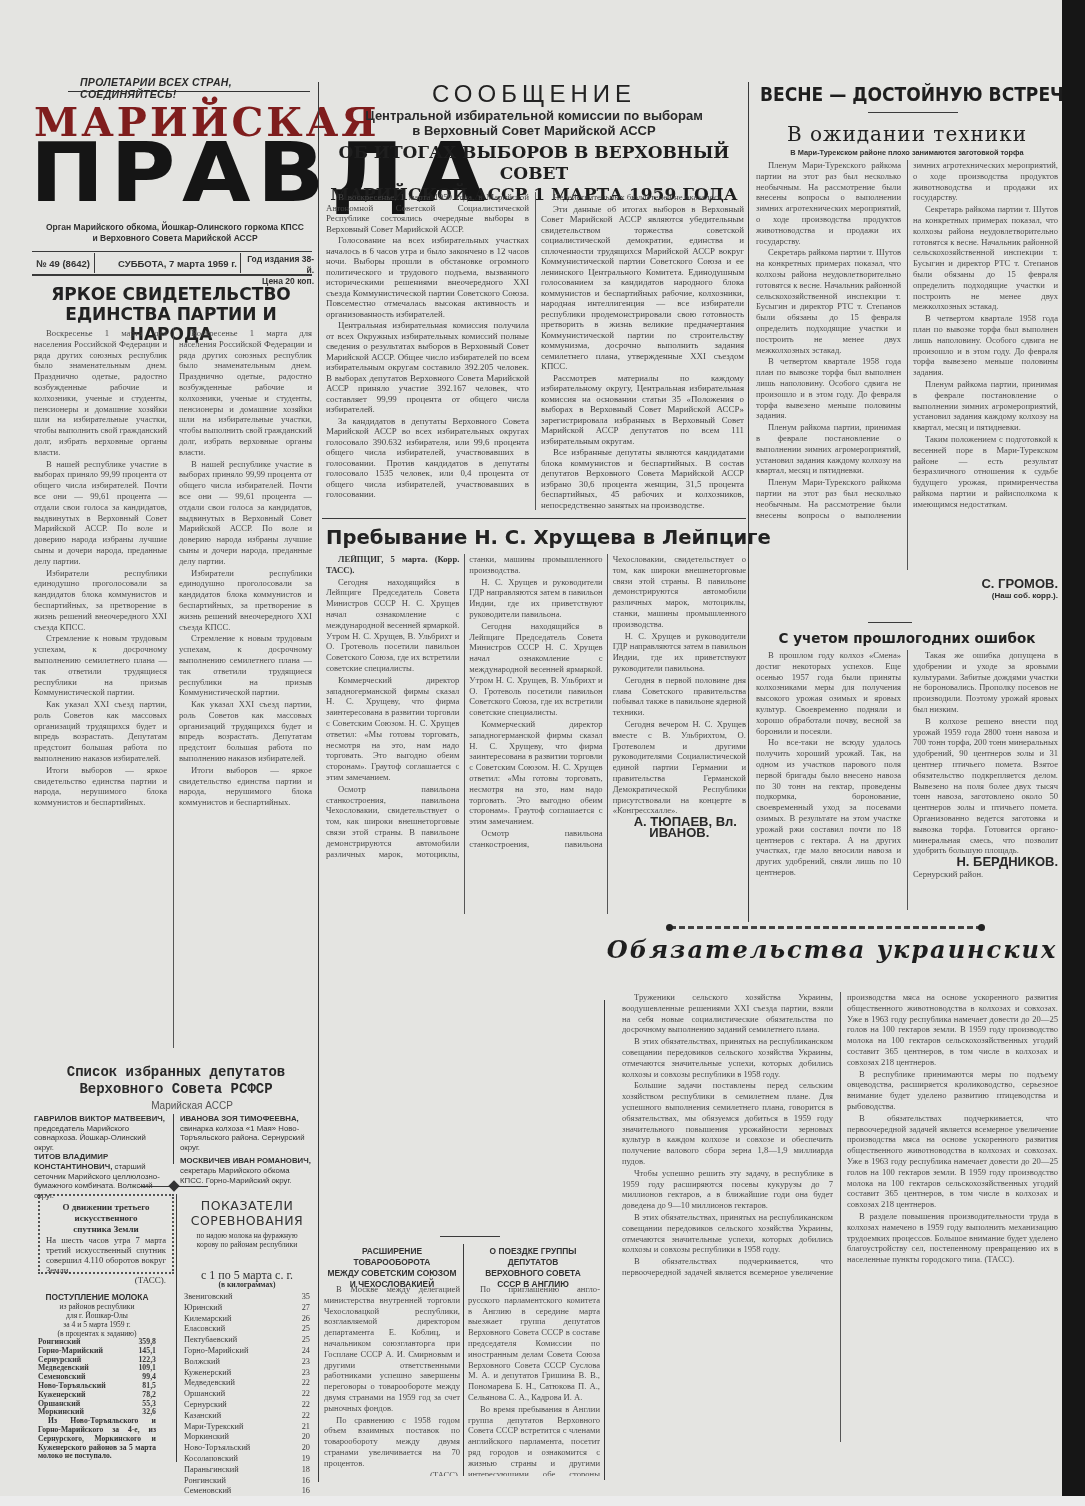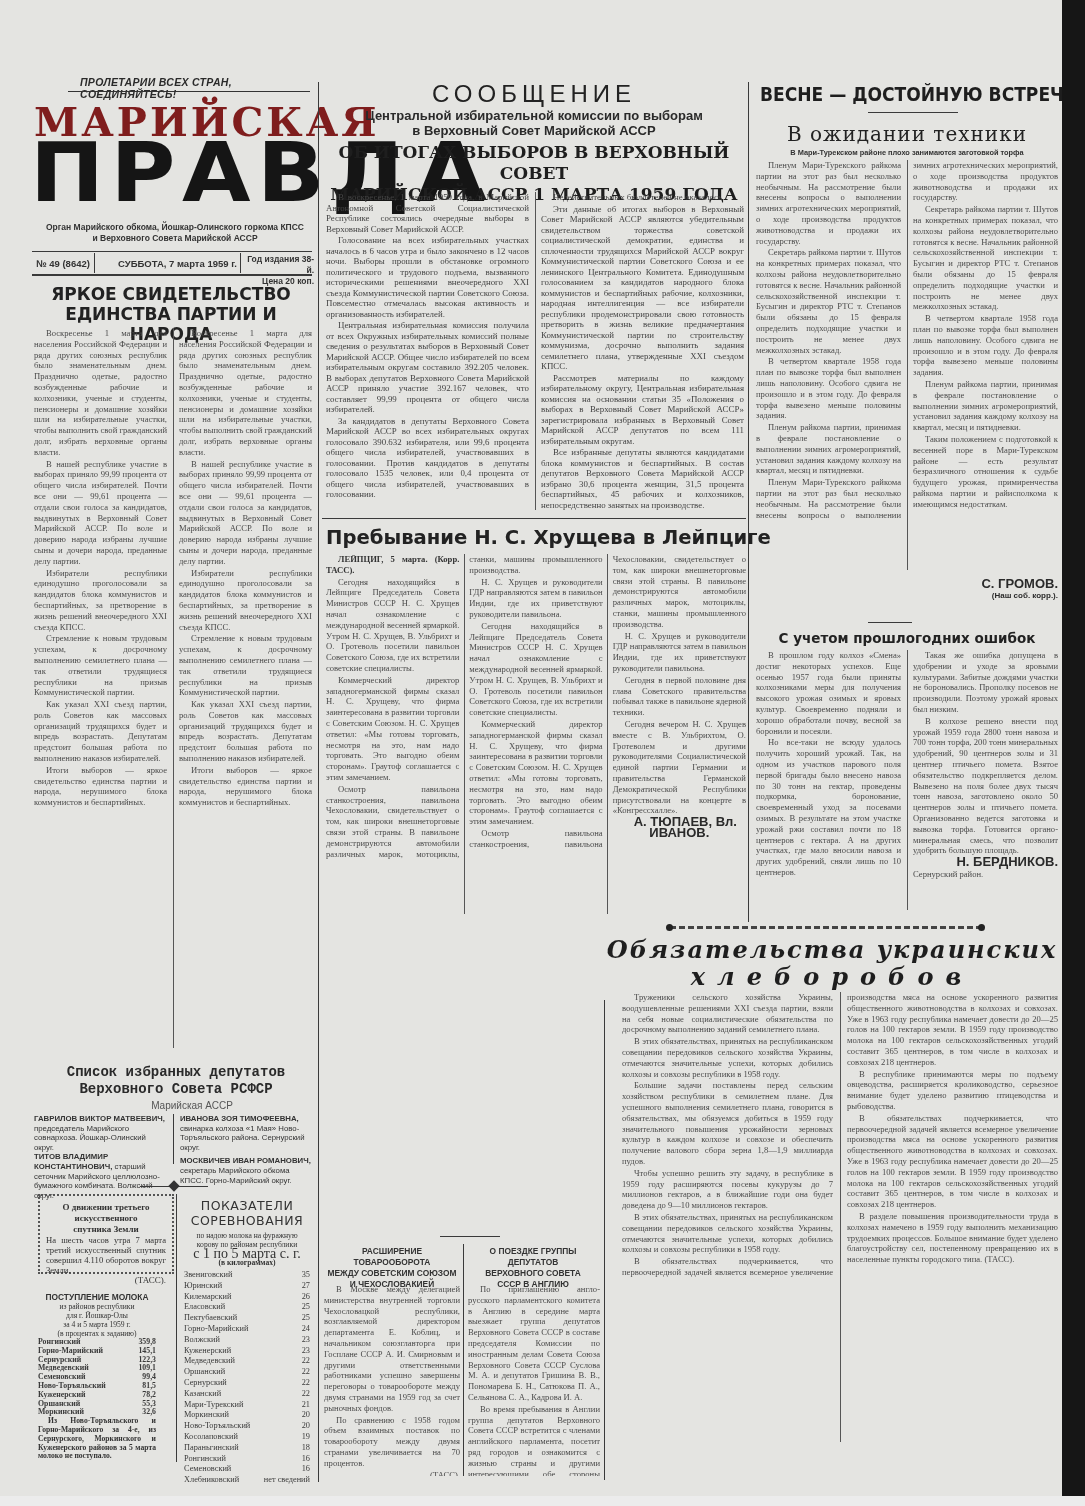--- a/index.html
+++ b/index.html
@@ -153,21 +153,21 @@
       </table>
     <div style="font-size:7.6px;line-height:8.8px;font-weight:bold;text-align:justify;text-indent:10px;">Из Ново-Торъяльского и Горно-Марийского за 4-е, из Сернурского, Моркинского и Куженерского районов за 5 марта молоко не поступало.</div>
   </div>
 
   <div class="vrule" style="left:176px;top:1194px;height:268px;"></div>
   <div class="abs center" style="left:184px;top:1198px;width:126px;color:#333;">
     <div style="font-family:'DejaVu Sans',sans-serif;font-size:12.5px;letter-spacing:0.5px;">ПОКАЗАТЕЛИ</div>
     <div style="font-family:'DejaVu Sans',sans-serif;font-size:12.5px;letter-spacing:0.5px;">СОРЕВНОВАНИЯ</div>
     <div style="font-size:7.6px;line-height:9px;margin-top:3px;">по надою молока на фуражную</div>
     <div style="font-size:7.6px;line-height:9px;">корову по районам республики</div>
-    <div style="font-size:14px;line-height:9px;">с 1 по 5 марта с. г.</div>
+    <div style="font-size:12px;line-height:9px;margin-top:22px;">с 1 по 5 марта с. г.</div>
     <div class="bold" style="font-size:7.6px;line-height:10px;">(в килограммах)</div>
     <table class="rank" style="text-align:left;margin-top:2px;line-height:10.8px;">
       <tbody>
           <tr>
             <td>Звениговский</td>
             <td class="v">35</td>
           </tr>
       <tr>
             <td>Юринский</td>
             <td class="v">27</td>
@@ -340,21 +340,20 @@
     <p>В колхозе решено внести под урожай 1959 года 2800 тонн навоза и 700 тонн торфа, 200 тонн минеральных удобрений, 90 центнеров золы и 31 центнер птичьего помета. Взятое обязательство подкрепляется делом. Вывезено на поля более двух тысяч тонн навоза, заготовлено около 50 центнеров золы и птичьего помета. Организованно ведется заготовка и вывозка торфа. Готовится органо-минеральная смесь, что позволит удобрить большую площадь.</p>
     <p class="sig">Н. БЕРДНИКОВ.</p>
     <p style="text-indent:0;">Сернурский район.</p>
   </div>
 
   <div class="abs" style="left:670px;top:926px;width:312px;height:4px;border-top:3px dashed #444;"></div>
   <div class="abs" style="left:666px;top:924px;width:7px;height:7px;border-radius:50%;background:#222;"></div>
   <div class="abs" style="left:978px;top:924px;width:7px;height:7px;border-radius:50%;background:#222;"></div>
   <div class="abs center" style="left:604px;top:936px;width:456px;font-family:'DejaVu Serif',serif;font-weight:bold;font-style:italic;font-size:24px;line-height:27px;letter-spacing:2px;color:#1e1e1e;">
     <div>Обязательства украинских</div>
-    <div style="letter-spacing:12px;">хлеборобов</div>
   </div>
   <div class="abs txt col2" style="left:622px;top:992px;width:436px;height:450px;column-gap:14px;">
     <p>Труженики сельского хозяйства Украины, воодушевленные решениями XXI съезда партии, взяли на себя новые социалистические обязательства по досрочному выполнению заданий семилетнего плана.</p>
     <p>В этих обязательствах, принятых на республиканском совещании передовиков сельского хозяйства Украины, отмечаются значительные успехи, которых добились колхозы и совхозы республики в 1958 году.</p>
     <p>Большие задачи поставлены перед сельским хозяйством республики в семилетнем плане. Для успешного выполнения семилетнего плана, говорится в обязательствах, мы обязуемся добиться в 1959 году значительного повышения урожайности зерновых культур в каждом колхозе и совхозе и обеспечить получение валового сбора зерна 1,8—1,9 миллиарда пудов.</p>
     <p>Чтобы успешно решить эту задачу, в республике в 1959 году расширяются посевы кукурузы до 7 миллионов гектаров, а в ближайшие годи она будет доведена до 9—10 миллионов гектаров.</p>
     <p>В этих обязательствах, принятых на республиканском совещании передовиков сельского хозяйства Украины, отмечаются значительные успехи, которых добились колхозы и совхозы республики в 1958 году.</p>
     <p>В обязательствах подчеркивается, что первоочередной задачей является всемерное увеличение производства мяса на основе ускоренного развития общественного животноводства в колхозах и совхозах. Уже в 1963 году республика намечает довести до 20—25 голов на 100 гектаров земли. В 1959 году производство молока на 100 гектаров сельскохозяйственных угодий составит 365 центнеров, в том числе в колхозах и совхозах 218 центнеров.</p>
     <p>В республике принимаются меры по подъему овцеводства, расширяется кролиководство, серьезное внимание будет уделено развитию птицеводства и рыбоводства.</p>
     <p>В обязательствах подчеркивается, что первоочередной задачей является всемерное увеличение производства мяса на основе ускоренного развития общественного животноводства в колхозах и совхозах. Уже в 1963 году республика намечает довести до 20—25 голов на 100 гектаров земли. В 1959 году производство молока на 100 гектаров сельскохозяйственных угодий составит 365 центнеров, в том числе в колхозах и совхозах 218 центнеров.</p>

